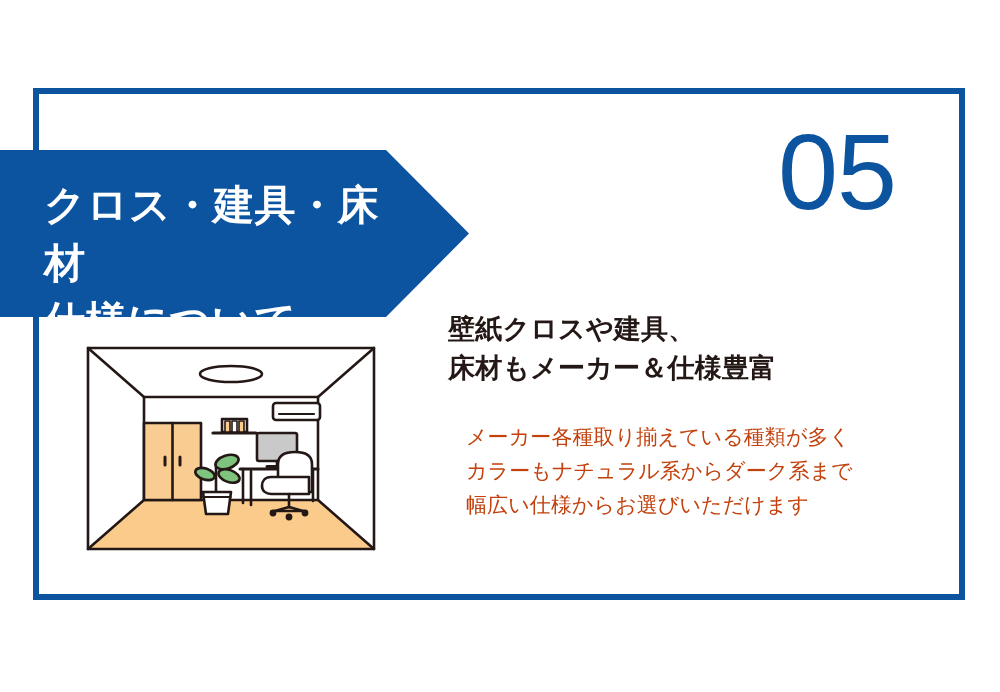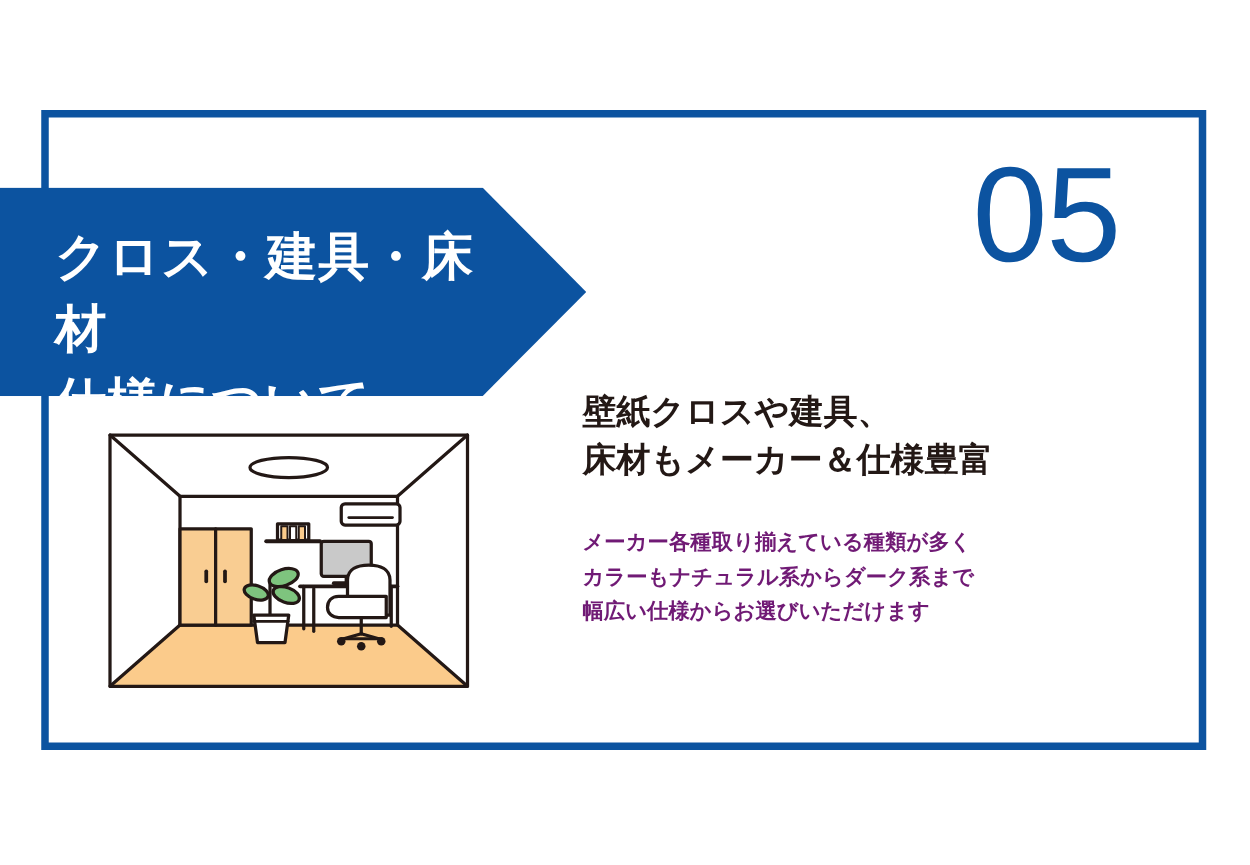--- a/index.html
+++ b/index.html
@@ -68,38 +68,38 @@
     color: #0c53a0;
     font-size: 108px;
     font-weight: normal;
     line-height: 1;
     letter-spacing: -1px;
   }
 
   
   #headline {
     position: absolute;
-    left: 466px;
+    left: 448px;
     top: 310px;
     width: 430px;
     color: #231815;
     font-size: 27px;
     font-weight: bold;
     line-height: 1.46;
     letter-spacing: 0.2px;
     white-space: pre-line;
   }
   #bodytext {
     position: absolute;
     left: 466px;
     top: 420px;
     width: 440px;
-    color: #701a75;
-    font-size: 17px;
-    font-weight: bold;
+    color: #c2410c;
+    font-size: 21px;
+    font-weight: normal;
     line-height: 1.62;
     letter-spacing: 0.1px;
     white-space: pre-line;
   }
 
   
   #illustration {
     position: absolute;
     left: 85px;
     top: 345px;

